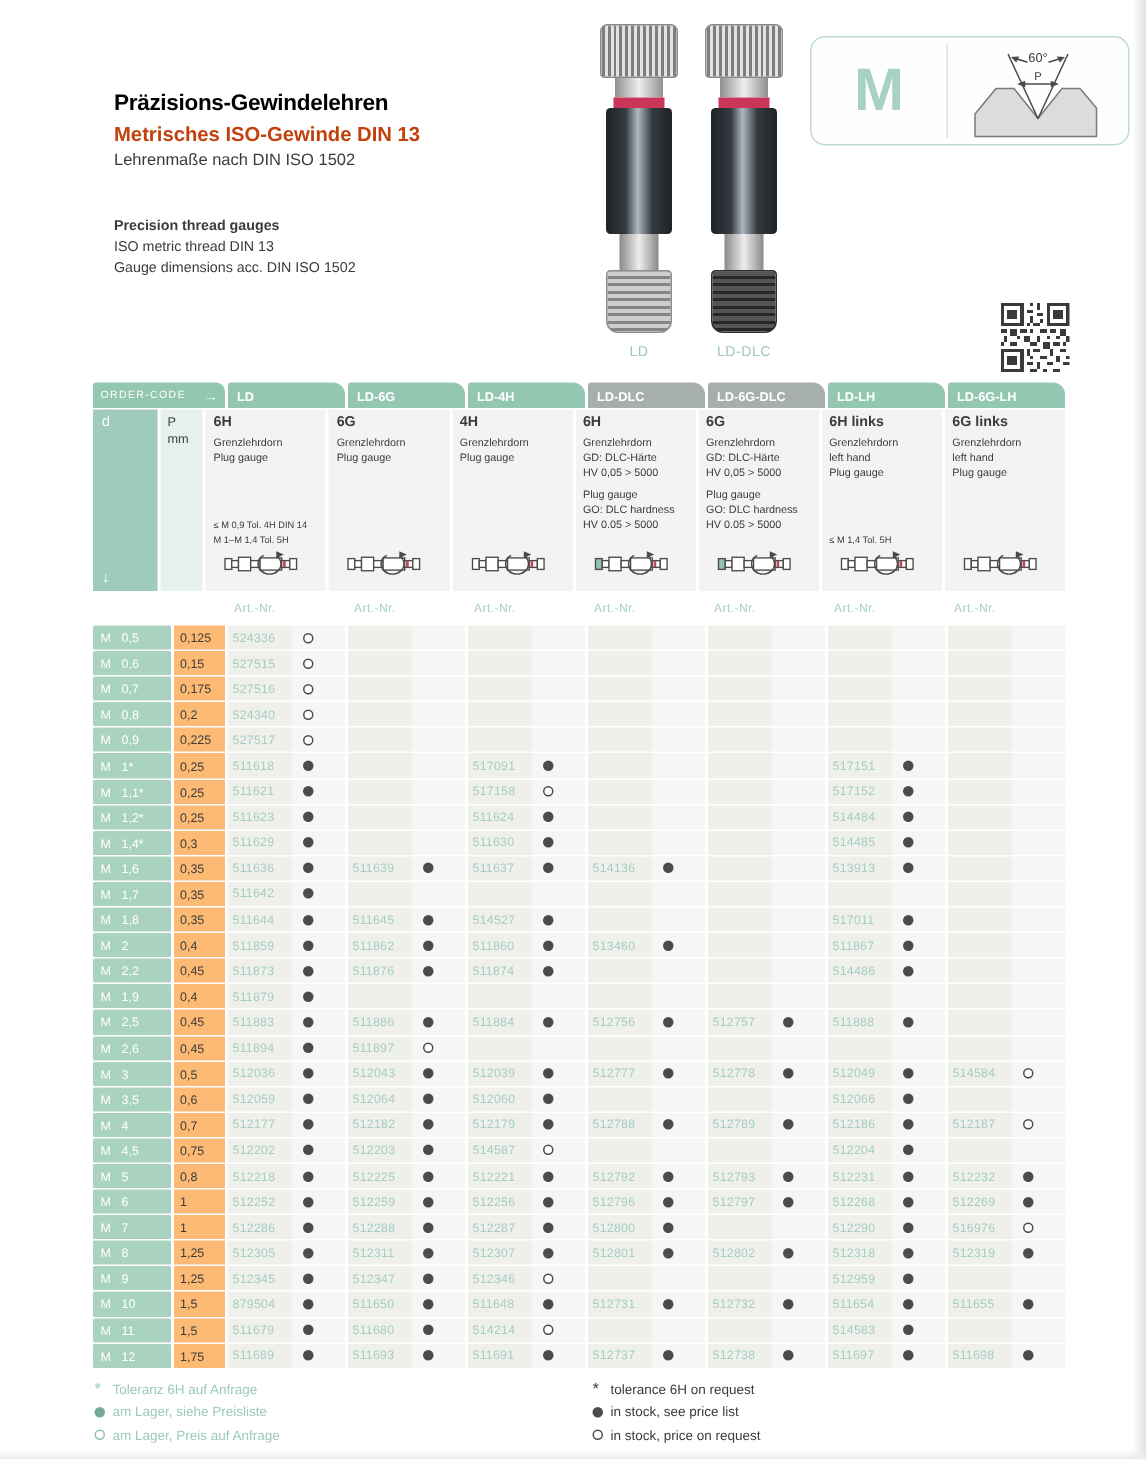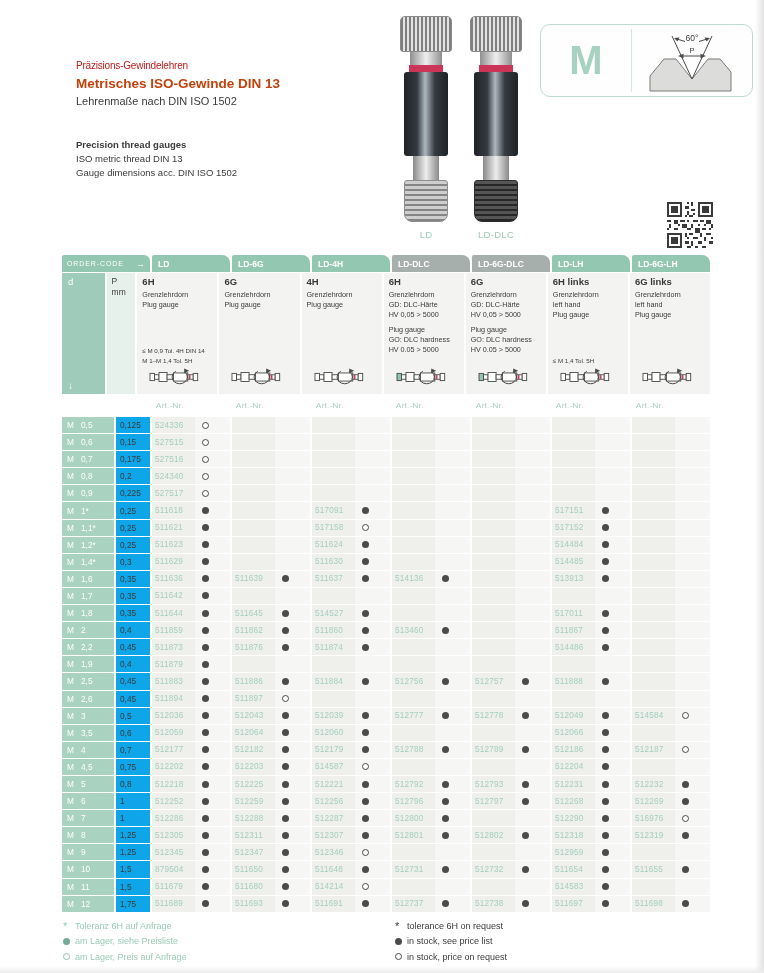--- a/index.html
+++ b/index.html
@@ -5,21 +5,21 @@
   * { box-sizing: border-box; margin: 0; padding: 0; }
   body { width: 764px; height: 973px; background: #fff; font-family: "Liberation Sans", sans-serif; }
   .page { position: relative; width: 764px; height: 973px; background: #fff; overflow: hidden; }
   .edge-r { position: absolute; right: 0; top: 0; width: 9px; height: 100%;
             background: linear-gradient(90deg, rgba(228,228,228,0), #e2e2e2); }
   .edge-b { position: absolute; left: 0; bottom: 0; width: 100%; height: 7px;
             background: linear-gradient(180deg, rgba(240,240,240,0), #ececec); }
 
   
   #titles { position: absolute; left: 76px; top: 60px; }
-  .t1 { font-size: 10px; font-weight: normal; color: #b91c1c; letter-spacing: -0.2px; }
+  .t1 { font-size: 15px; font-weight: bold; color: #000000; letter-spacing: -0.2px; }
   .t2 { font-size: 13.5px; font-weight: bold; color: #c2410c; margin-top: 5px; }
   .t3 { font-size: 11px; color: #3b3b3a; margin-top: 4px; }
   .ten { margin-top: 31px; font-size: 9.5px; color: #3b3b3a; line-height: 1.45; }
   .ten .b { font-weight: bold; }
 
   
   #products { position: absolute; left: 398px; top: 16px; display: flex; gap: 14px; }
   .gauge { display: flex; flex-direction: column; align-items: center; width: 56px; }
   .g-cap  { width: 52px; height: 36px; border-radius: 5px 5px 3px 3px; border: 1px solid #8a8a8a;
             background: repeating-linear-gradient(90deg, #7e7e7e 0 2px, #e3e3e3 2px 4px); }
@@ -76,21 +76,21 @@
 
   .art-row { height: 20px; margin-bottom: 2px; }
   .sp1 { width: 52px; } .sp2 { width: 34px; }
   .artcell { width: 78px; display: flex; align-items: center; font-size: 8px; color: #a8cfc1;
              letter-spacing: 0.3px; padding-left: 4px; }
 
   .data-row { height: 16.1px; margin-bottom: 1px; }
   .row-label { width: 52px; background: #a9d2c1; color: #fff; font-size: 8.3px;
                display: flex; align-items: center; padding-left: 5px; border-radius: 1px; }
   .mchar { width: 14px; }
-  .row-p { width: 34px; background: #0ea5e9; color: #3b3b3a; font-size: 8.3px;
+  .row-p { width: 34px; background: #fdba74; color: #3b3b3a; font-size: 8.3px;
            display: flex; align-items: center; padding-left: 4px; }
   .val { width: 78px; display: flex; }
   .num { width: 43px; background: #efefec; color: #a5cec0; font-size: 8.2px; letter-spacing: 0.2px;
          display: flex; align-items: center; padding-left: 3px; }
   .st { flex: 1; background: #f6f6f4; display: flex; align-items: center; padding-left: 7px; }
   .dot-f { width: 7px; height: 7px; border-radius: 50%; background: #4b4b4a; }
   .dot-o { width: 7px; height: 7px; border-radius: 50%; border: 1.4px solid #4b4b4a; background: #fff; }
 
   
   #legend-left  { position: absolute; left: 63px;  top: 920px; color: #9ccbb7; }

